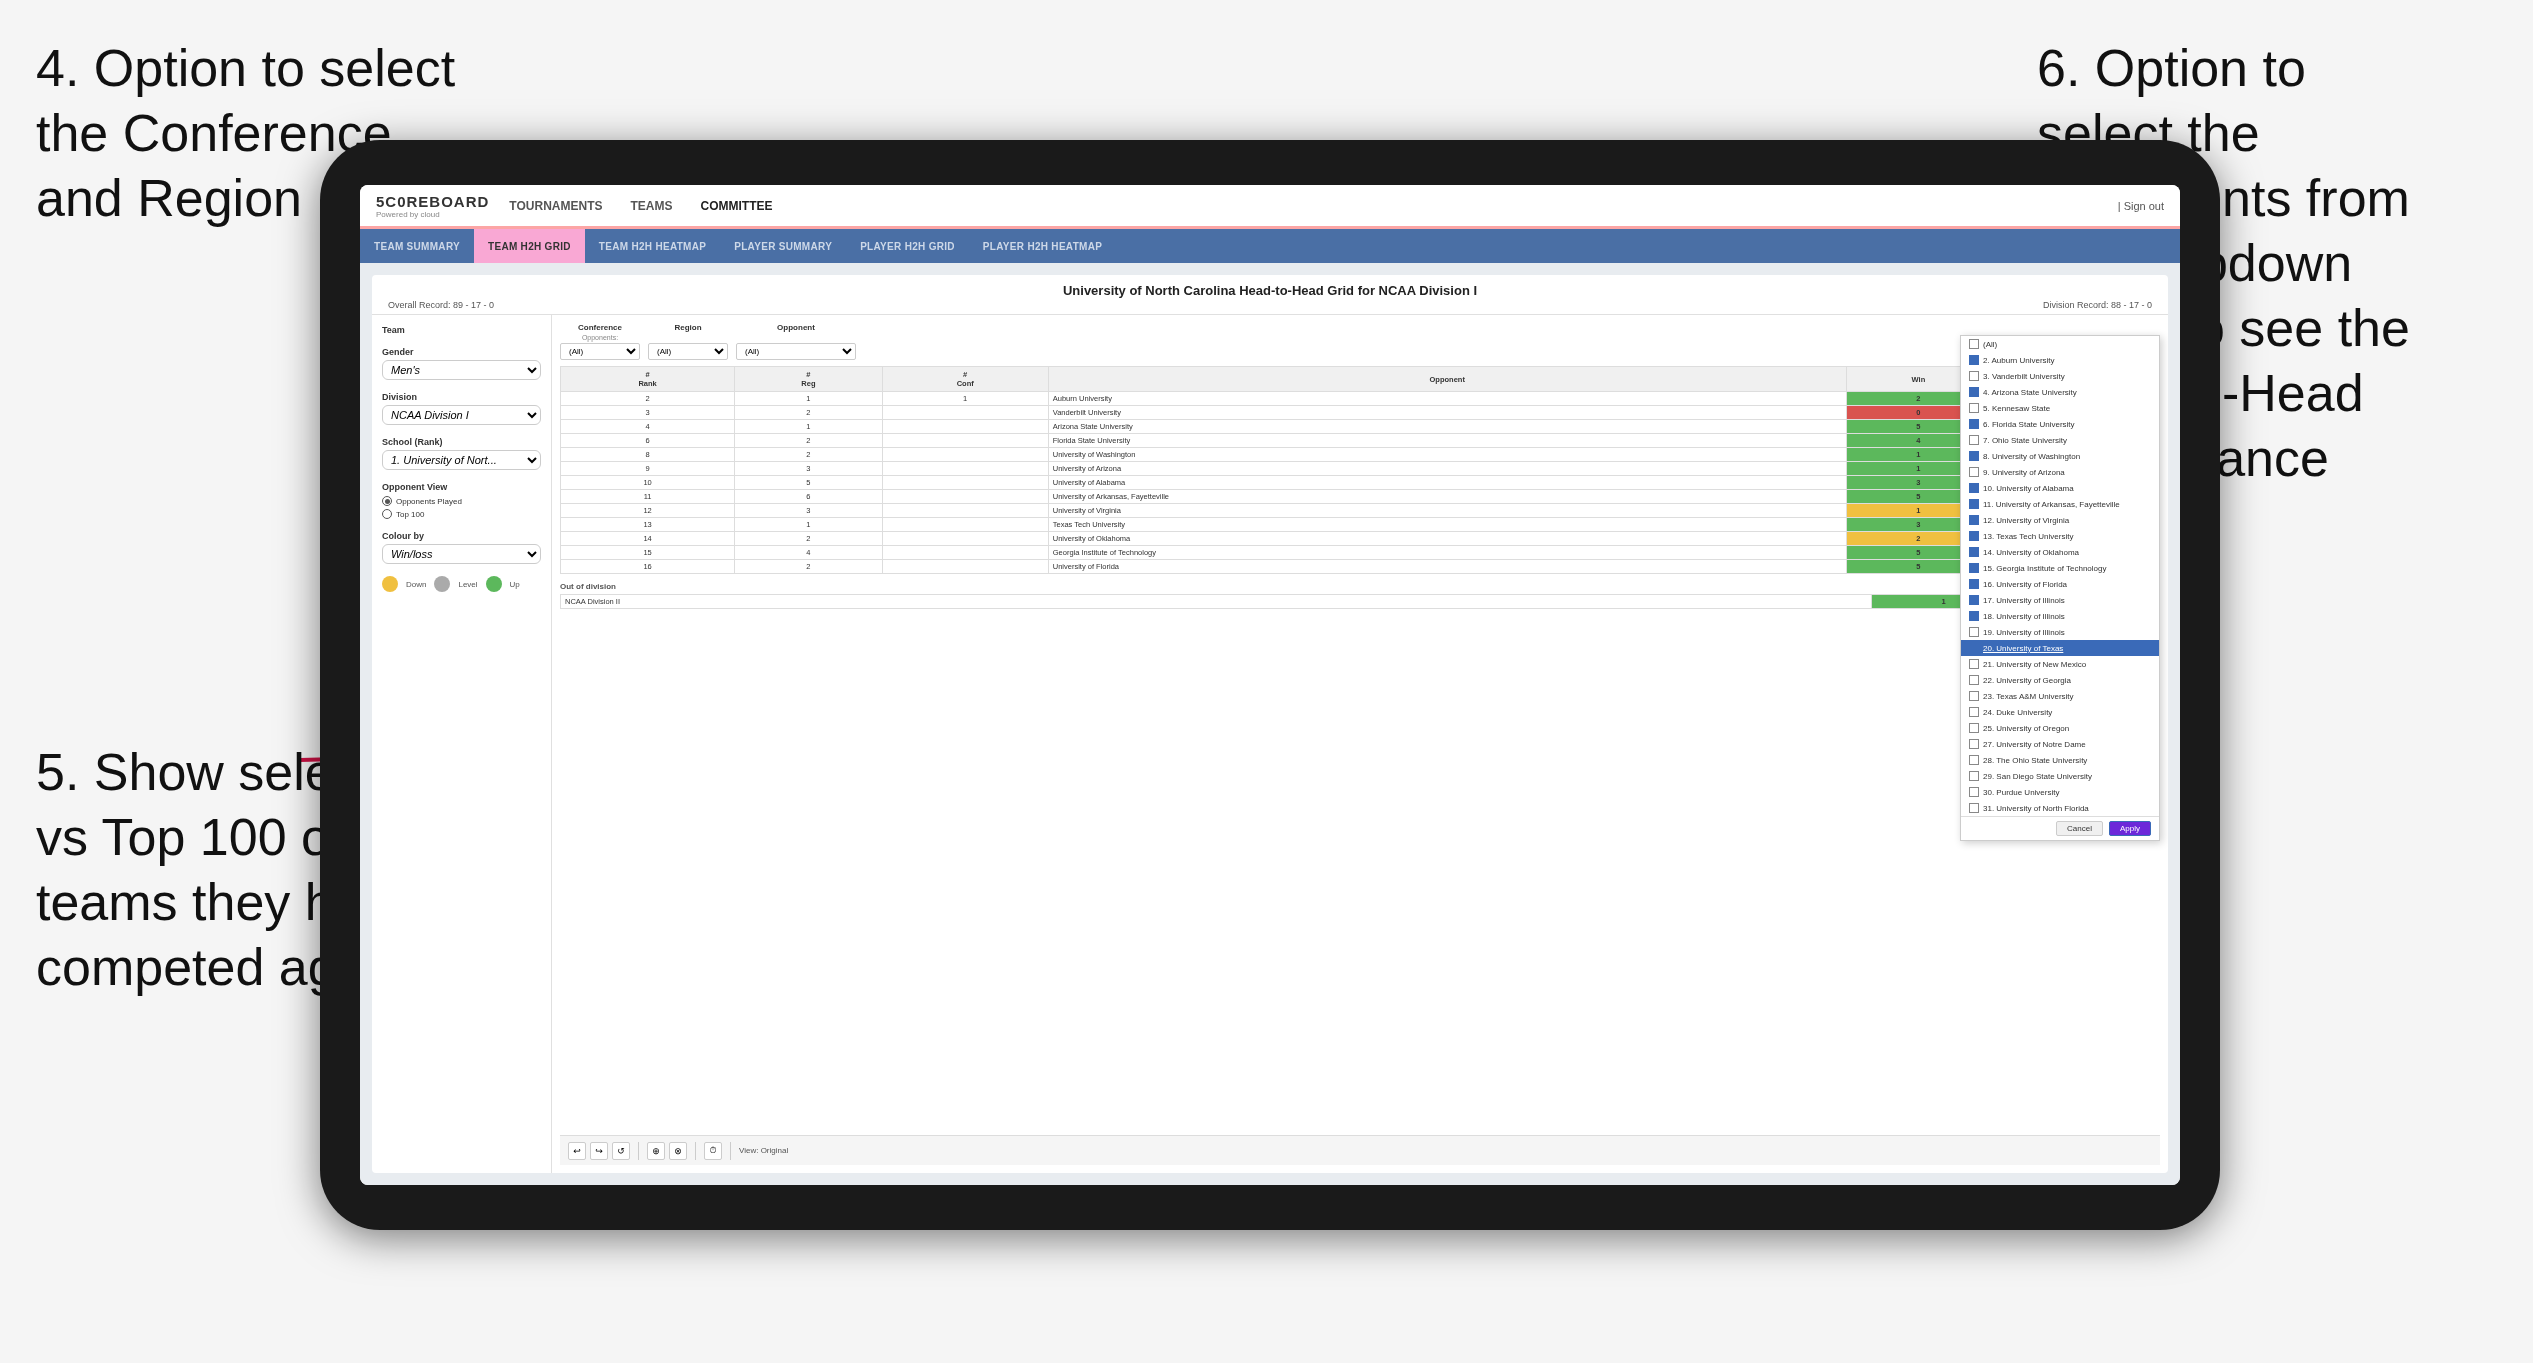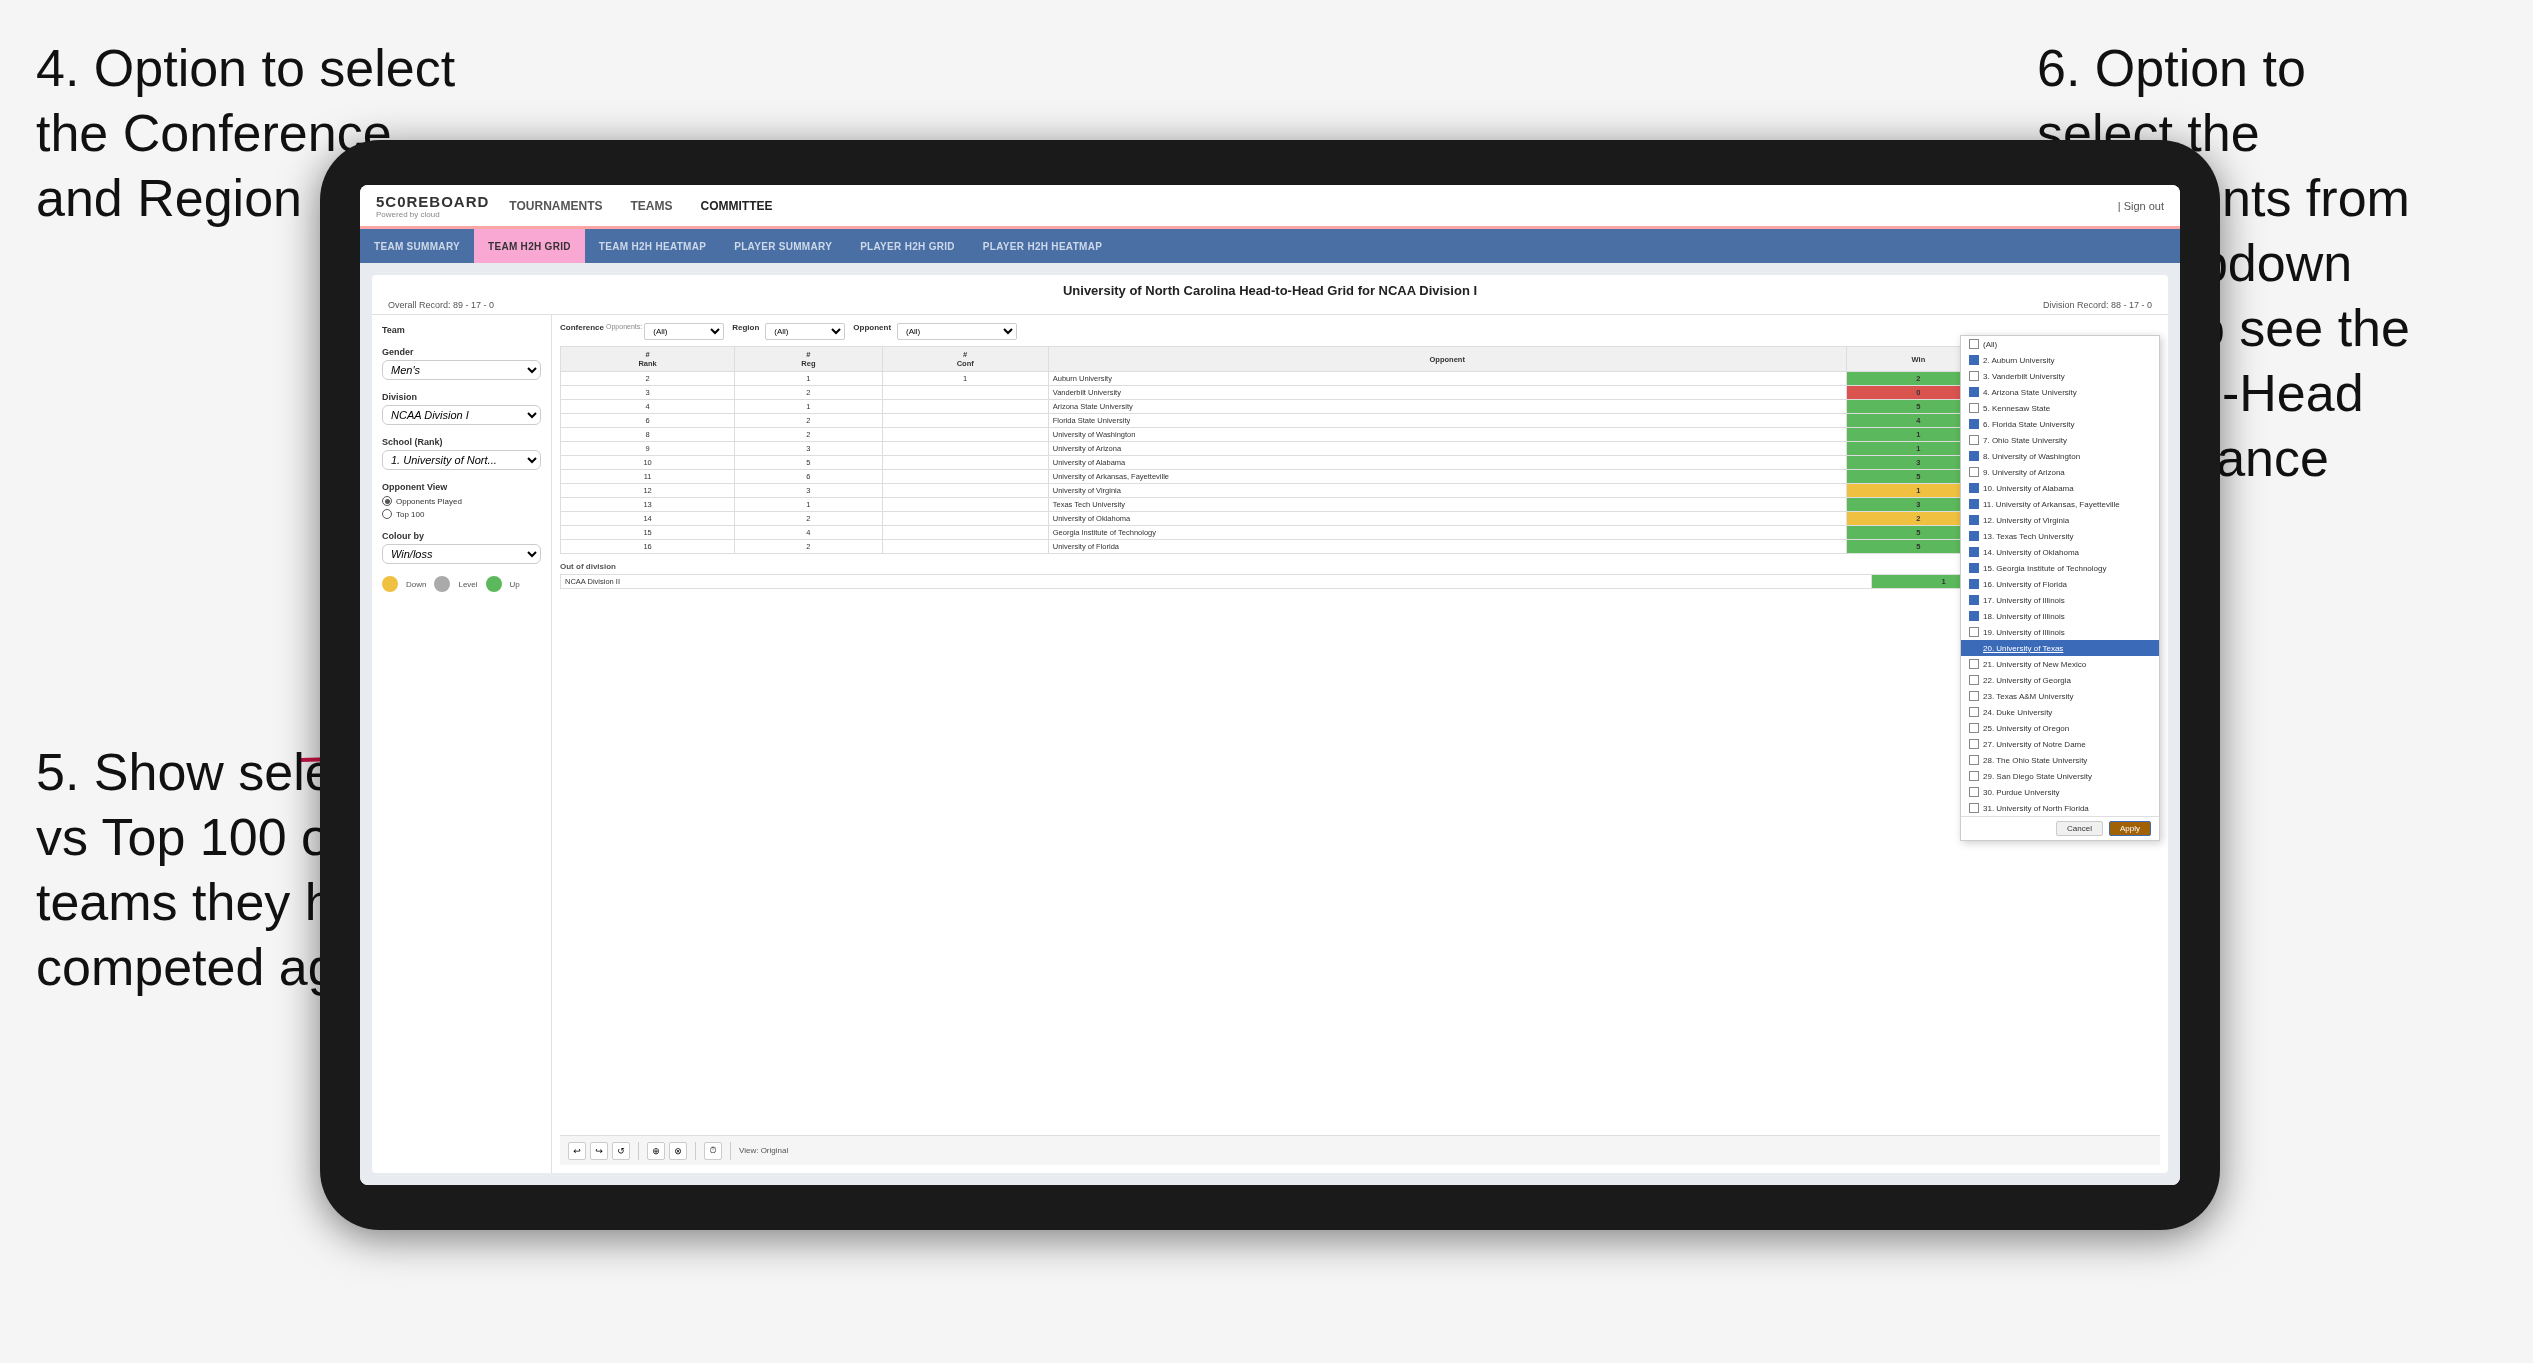--- a/index.html
+++ b/index.html
@@ -269,22 +269,23 @@
     .filter-row {
       display: flex;
       gap: 8px;
       margin-bottom: 6px;
       font-size: 9px;
       align-items: flex-start;
     }
 
     .filter-group {
       display: flex;
-      flex-direction: row;
+      flex-direction: column;
       gap: 2px;
+      align-items: center;
     }
 
     .filter-label {
       font-size: 8px;
       font-weight: 600;
       color: #333;
     }
 
     .filter-sublabel {
       font-size: 7px;
@@ -446,21 +447,21 @@
       cursor: pointer;
     }
 
     .dd-btn-cancel {
       background: #f0f0f0;
       border: 1px solid #ccc;
       color: #333;
     }
 
     .dd-btn-apply {
-      background: #a16207;
+      background: #6d28d9;
       border: 1px solid #3a6ab8;
       color: #fff;
     }
   </style>
 </head>
 <body>
 
 <svg class="arrows-svg" viewBox="0 0 2533 1363">
 
   <line x1="540" y1="160" x2="880" y2="590" stroke="#cc1144" stroke-width="4"></line>

